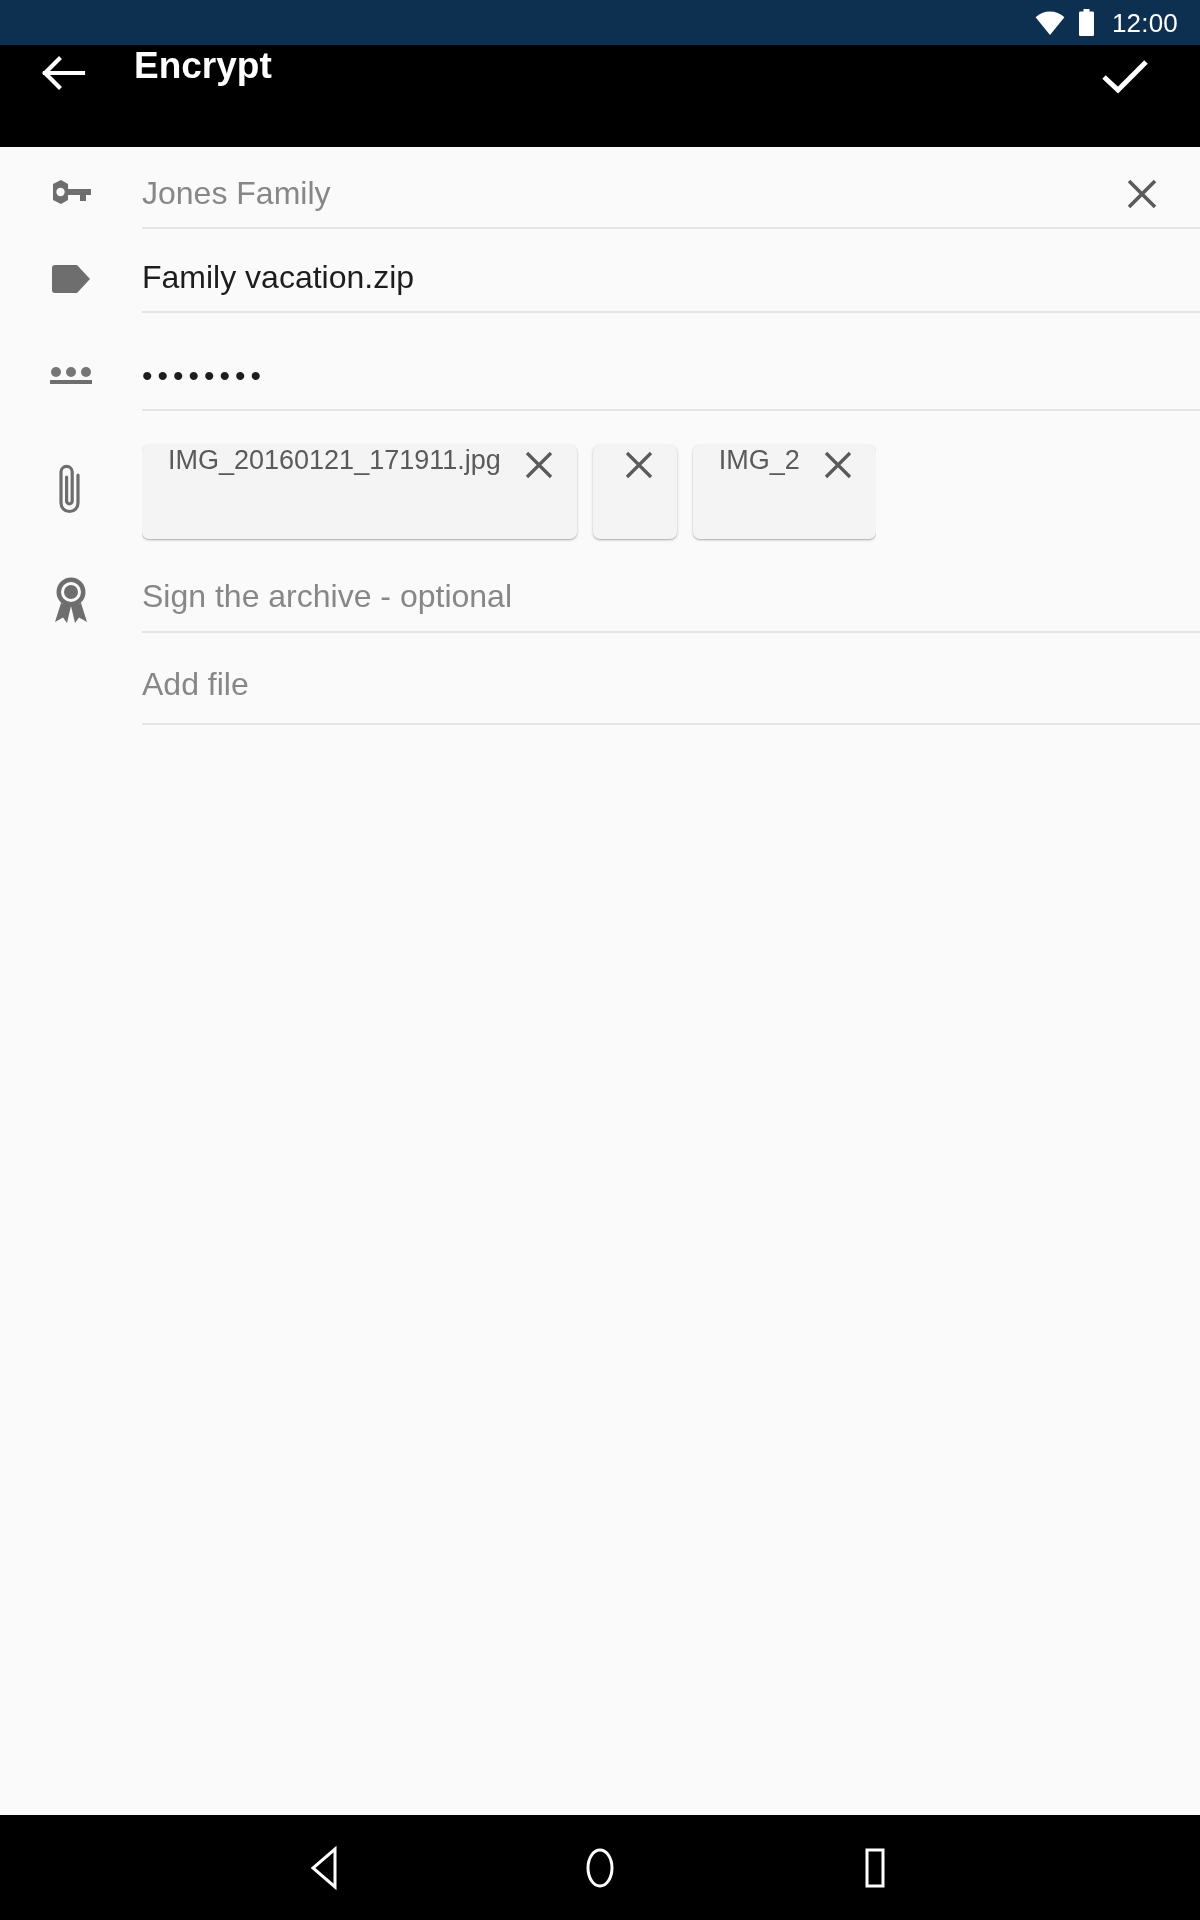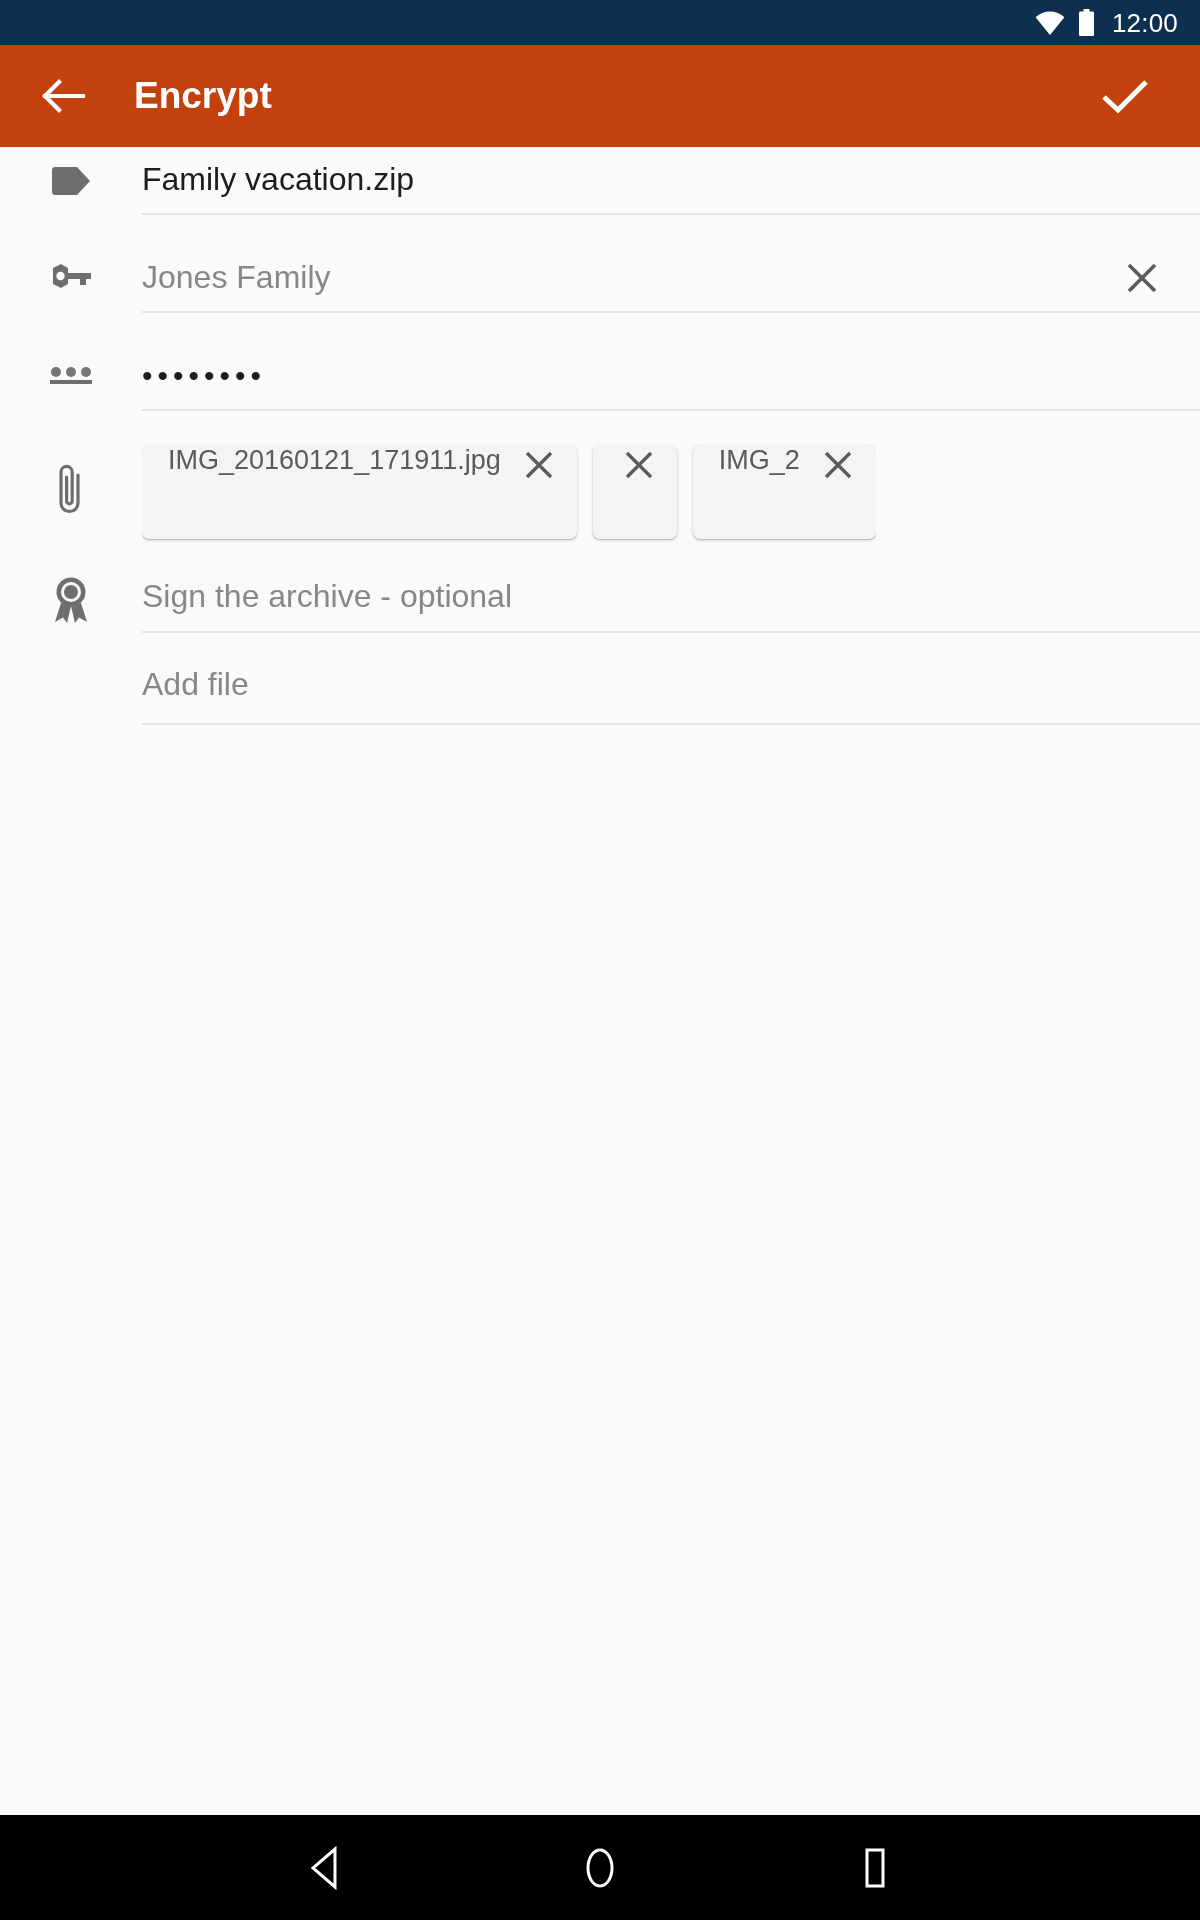--- a/index.html
+++ b/index.html
@@ -43,23 +43,23 @@
     font-size: 26px;
     font-weight: 400;
     letter-spacing: 0.2px;
     line-height: 1;
     margin-left: 4px;
   }
 
   
   .toolbar {
     height: 102px;
-    background: #c2410c;
-    display: flex;
-    align-items: center;
+    background: #000000;
+    display: flex;
+    align-items: flex-start;
     padding: 0 28px 0 36px;
     flex: 0 0 102px;
   }
   .back-btn {
     width: 56px; height: 56px;
     display: flex; align-items: center; justify-content: center;
     cursor: pointer;
   }
   .toolbar-title {
     color: #ffffff;
@@ -220,54 +220,54 @@
     <div class="toolbar-spacer"></div>
     <div class="confirm-btn">
       <svg width="48" height="38" viewBox="0 0 48 38" xmlns="http://www.w3.org/2000/svg">
         <path d="M3 20 L17 33 L45 5" stroke="#ffffff" stroke-width="5" fill="none" stroke-linecap="butt" stroke-linejoin="miter"></path>
       </svg>
     </div>
   </div>
 
   <div class="form-area">
 
-    <div class="row" style="min-height:84px;">
-      <div class="row-icon">
-        <span>
-          <svg width="42" height="32" viewBox="0 0 42 32" xmlns="http://www.w3.org/2000/svg">
-            <path d="M2 5 A3 3 0 0 1 5 2 L27 2 L40 16 L27 30 L5 30 A3 3 0 0 1 2 27 Z" fill="#6e6e6e"></path>
-          </svg>
-        </span>
-      </div>
-      <div class="row-body">
-        <div class="field" style="min-height:68px;">
-          <span class="field-text">Family vacation.zip</span>
-        </div>
-      </div>
-    </div>
-
     <div class="row" style="min-height:84px; margin-top:14px;">
       <div class="row-icon">
         <span>
           <svg width="44" height="26" viewBox="0 0 44 26" xmlns="http://www.w3.org/2000/svg">
             <path d="M12 1 L19 5 L19 21 L12 25 L4 21 L4 5 Z" fill="#6e6e6e"></path>
             <circle cx="11.5" cy="13" r="4.2" fill="#fafafa"></circle>
             <rect x="18" y="10" width="24" height="6" fill="#6e6e6e"></rect>
             <rect x="31" y="16" width="6" height="6" fill="#6e6e6e"></rect>
           </svg>
         </span>
       </div>
       <div class="row-body">
         <div class="field" style="min-height:68px;">
           <span class="field-text muted">Jones Family</span>
           <span class="clear-x">
             <svg width="34" height="34" viewBox="0 0 34 34" xmlns="http://www.w3.org/2000/svg">
               <path d="M4 4 L30 30 M30 4 L4 30" stroke="#5a5a5a" stroke-width="3.6" stroke-linecap="butt"></path>
             </svg>
           </span>
+        </div>
+      </div>
+    </div>
+
+    <div class="row" style="min-height:84px;">
+      <div class="row-icon">
+        <span>
+          <svg width="42" height="32" viewBox="0 0 42 32" xmlns="http://www.w3.org/2000/svg">
+            <path d="M2 5 A3 3 0 0 1 5 2 L27 2 L40 16 L27 30 L5 30 A3 3 0 0 1 2 27 Z" fill="#6e6e6e"></path>
+          </svg>
+        </span>
+      </div>
+      <div class="row-body">
+        <div class="field" style="min-height:68px;">
+          <span class="field-text">Family vacation.zip</span>
         </div>
       </div>
     </div>
 
     <div class="row" style="min-height:84px; margin-top:14px;">
       <div class="row-icon" style="padding-top:22px;">
         <span>
           <svg width="42" height="24" viewBox="0 0 42 24" xmlns="http://www.w3.org/2000/svg">
             <circle cx="6" cy="7" r="5" fill="#767676"></circle>
             <circle cx="21" cy="7" r="5" fill="#767676"></circle>

